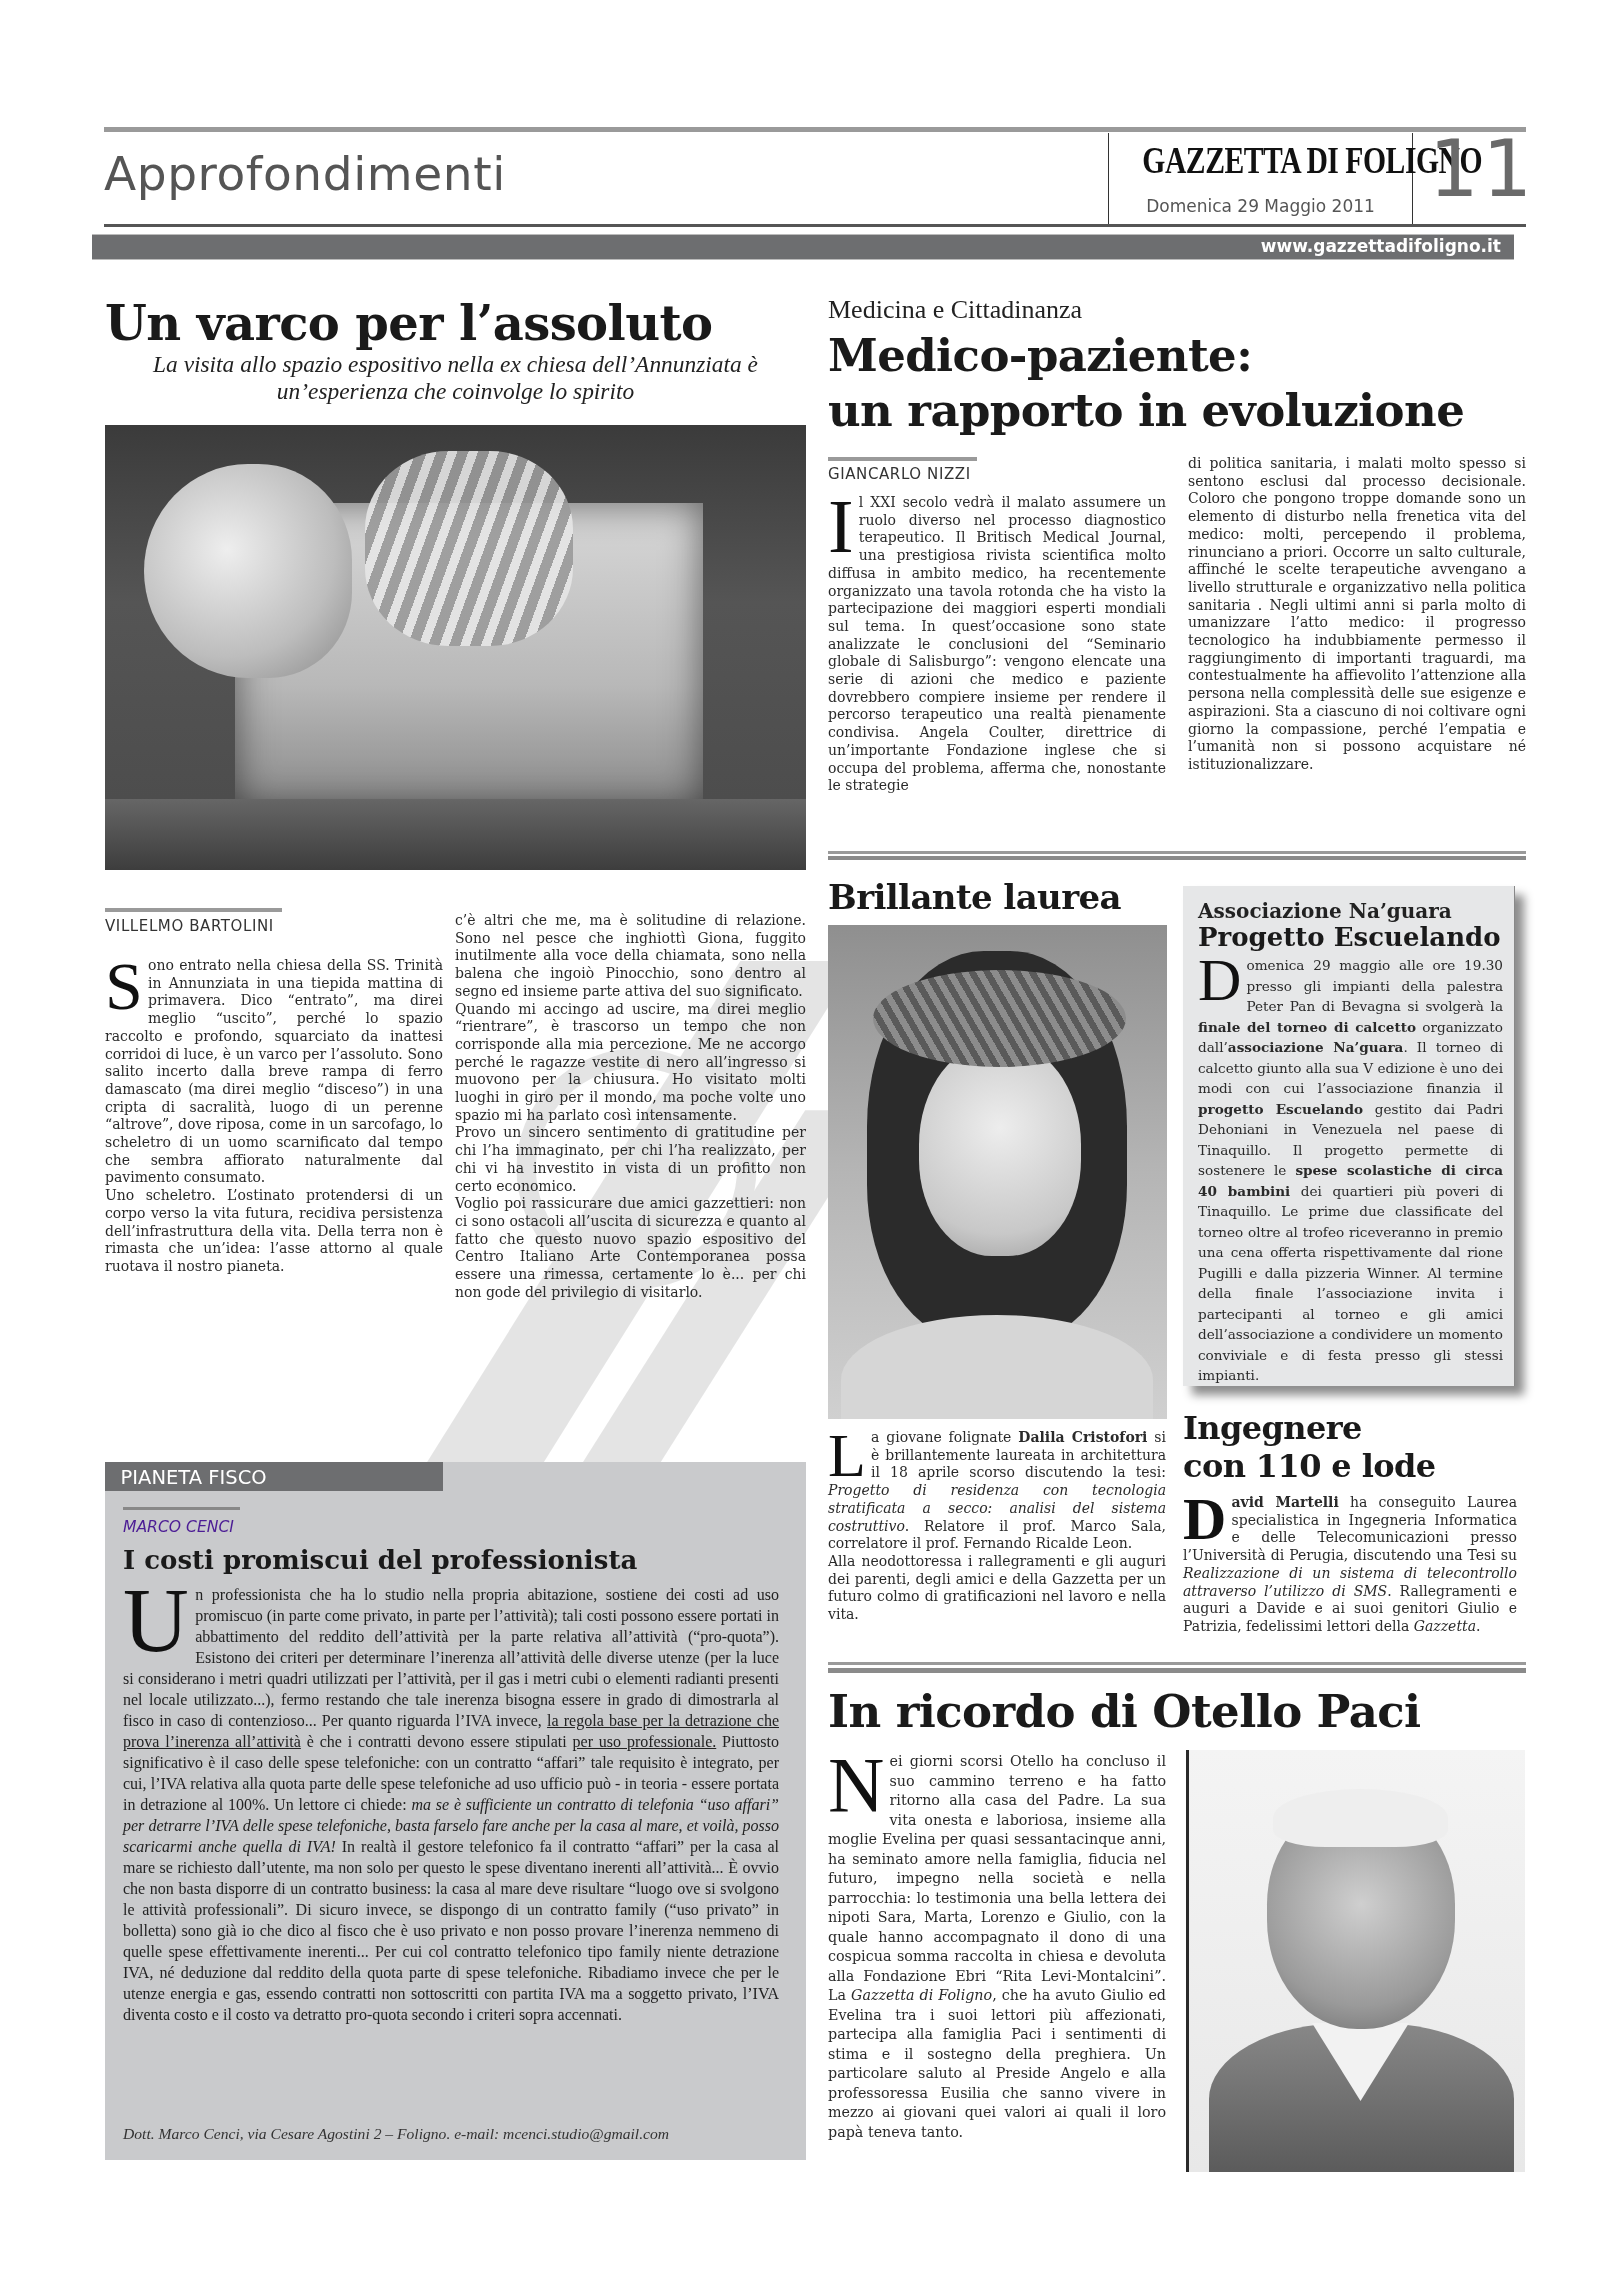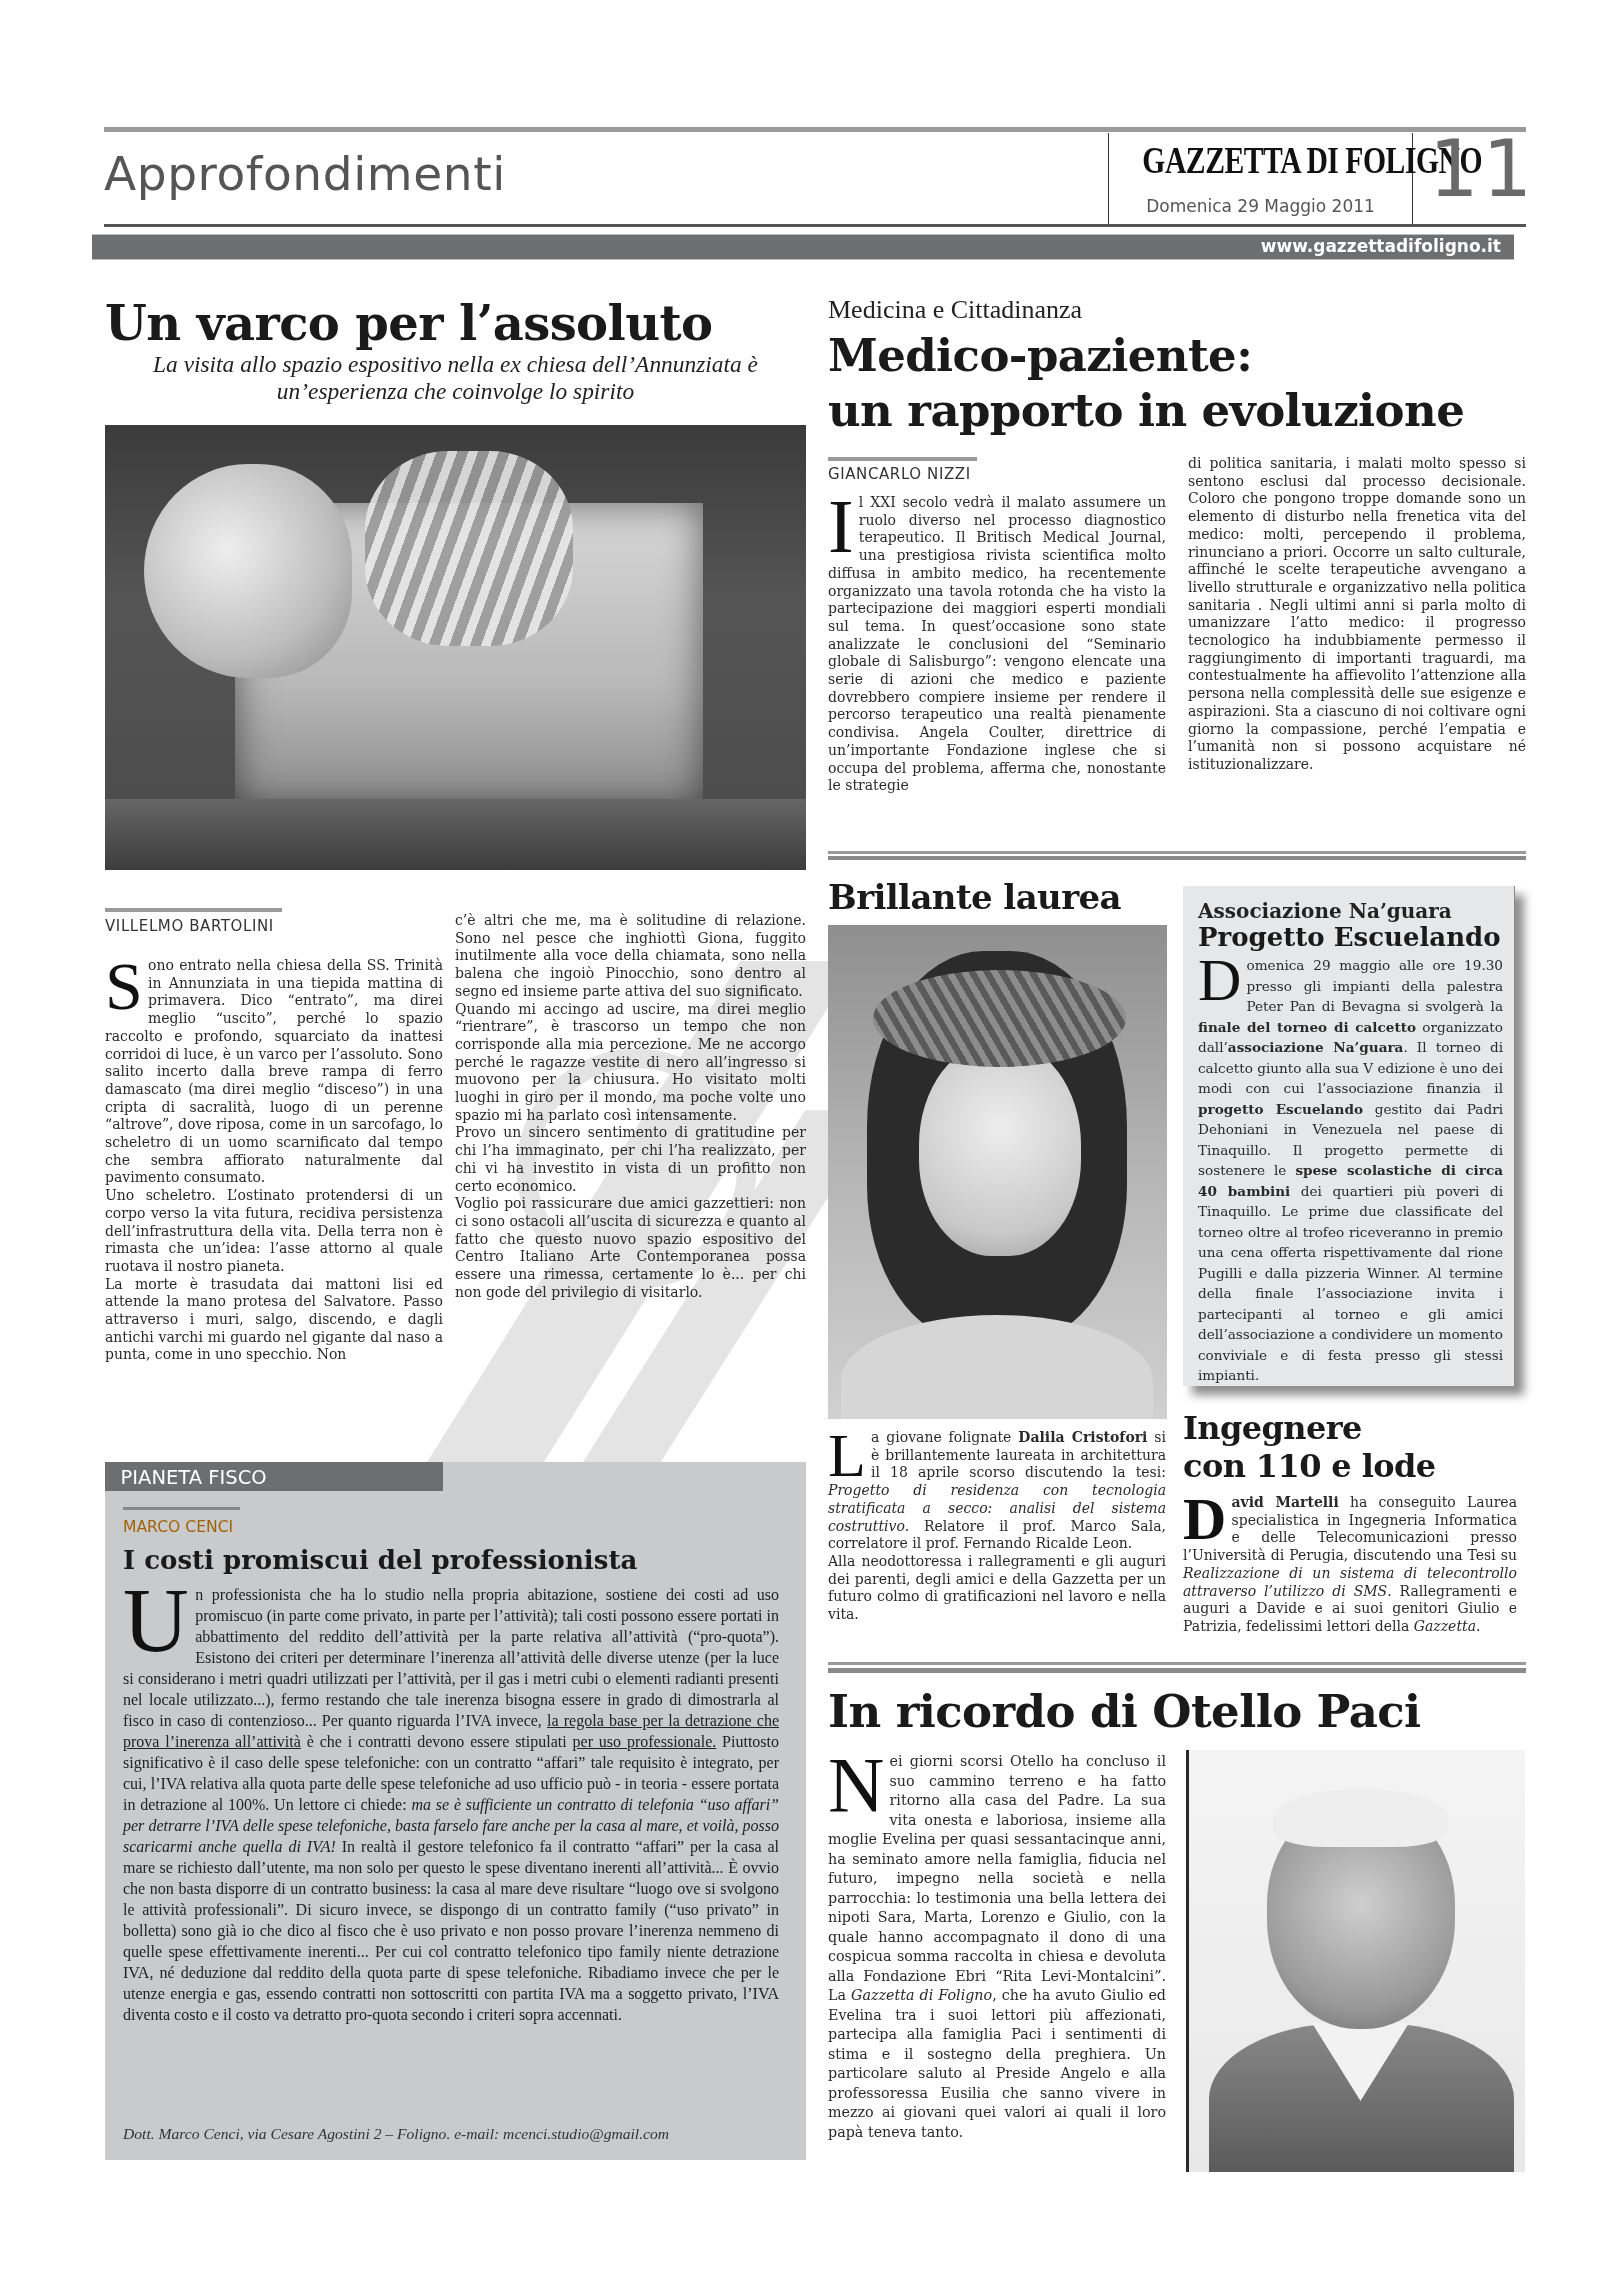--- a/index.html
+++ b/index.html
@@ -41,21 +41,21 @@
   .col-varco-2 { left: 455px; top: 912px; width: 351px; }
 
   
   .watermark { left: 364px; top: 896px; width: 519px; height: 584px; opacity: 0.10; pointer-events: none; }
 
   
   .fisco-box { left: 105px; top: 1462px; width: 701px; height: 698px; background: #c9cacc; }
   .fisco-tab { left: 105px; top: 1462px; width: 338px; height: 29px; background: #6d6e70; }
   .fisco-tab-label { left: 15.6px; top: 3.9px; font-family: "DejaVu Sans", sans-serif; font-weight: normal; font-size: 19.5px; color: #fff; letter-spacing: 0px; }
   .fisco-byline-rule { left: 123px; top: 1507px; width: 117px; height: 3.2px; background: #888; }
-  .fisco-byline { left: 123px; top: 1518px; font-family: "DejaVu Sans", sans-serif; font-size: 15.6px; color: #a16207; }
+  .fisco-byline { left: 123px; top: 1518px; font-family: "DejaVu Sans", sans-serif; font-size: 15.6px; color: #4c1d95; font-style: italic; }
   .fisco-title { left: 123px; top: 1545px; font-family: "DejaVu Serif", serif; font-weight: bold; font-size: 26px; color: #1a1a1a; }
   .fisco-body { left: 123px; top: 1584px; width: 656px; font-family: "Liberation Serif", serif; font-size: 16px; line-height: 21px; color: #222; text-align: justify; }
   .fisco-body .dropcap { font-size: 91px; line-height: 65px; margin: 3.9px 6.5px 0 0; }
   .fisco-body u { text-decoration: underline; }
   .fisco-sign { left: 123px; top: 2125px; width: 656px; font-family: "Liberation Serif", serif; font-style: italic; font-size: 15.6px; color: #333; }
 
   
   .kicker-medicina { left: 828px; top: 295px; font-family: "Liberation Serif", serif; font-size: 26px; color: #222; }
   .h-medico { left: 828px; top: 328px; font-size: 45px; line-height: 55px; width: 714px; }
   .med-byline-rule { left: 828px; top: 457px; width: 149px; height: 3.9px; background: #9a9a9a; }
@@ -129,21 +129,20 @@
   <g fill="#000">
     <polygon points="80,900 260,900 760,100 580,100"></polygon>
     <polygon points="320,900 440,900 800,330 680,330"></polygon>
     <circle cx="420" cy="420" r="170" fill="none" stroke="#000" stroke-width="30"></circle>
   </g>
 </svg>
 
 <div class="abs body-text col-varco-1">
   <p><span class="dropcap">S</span><span>ono entrato nella chiesa della SS. Trinità in Annunziata in una tiepida mattina di primavera. Dico “entrato”, ma direi meglio “uscito”, perché lo spazio raccolto e profondo, squarciato da inattesi corridoi di luce, è un varco per l’assoluto. Sono salito incerto dalla breve rampa di ferro damascato (ma direi meglio “disceso”) in una cripta di sacralità, luogo di un perenne “altrove”, dove riposa, come in un sarcofago, lo scheletro di un uomo scarnificato dal tempo che sembra affiorato naturalmente dal pavimento consumato.</span></p>
   <p>Uno scheletro. L’ostinato protendersi di un corpo verso la vita futura, recidiva persistenza dell’infrastruttura della vita. Della terra non è rimasta che un’idea: l’asse attorno al quale ruotava il nostro pianeta.</p>
-  <p>La morte è trasudata dai mattoni lisi ed attende la mano protesa del Salvatore. Passo attraverso i muri, salgo, discendo, e dagli antichi varchi mi guardo nel gigante dal naso a punta, come in uno specchio. Non</p>
 </div>
 <div class="abs body-text col-varco-2">
   <p>c’è altri che me, ma è solitudine di relazione. Sono nel pesce che inghiottì Giona, fuggito inutilmente alla voce della chiamata, sono nella balena che ingoiò Pinocchio, sono dentro al segno ed insieme parte attiva del suo significato.</p>
   <p>Quando mi accingo ad uscire, ma direi meglio “rientrare”, è trascorso un tempo che non corrisponde alla mia percezione. Me ne accorgo perché le ragazze vestite di nero all’ingresso si muovono per la chiusura. Ho visitato molti luoghi in giro per il mondo, ma poche volte uno spazio mi ha parlato così intensamente.</p>
   <p>Provo un sincero sentimento di gratitudine per chi l’ha immaginato, per chi l’ha realizzato, per chi vi ha investito in vista di un profitto non certo economico.</p>
   <p>Voglio poi rassicurare due amici gazzettieri: non ci sono ostacoli all’uscita di sicurezza e quanto al fatto che questo nuovo spazio espositivo del Centro Italiano Arte Contemporanea possa essere una rimessa, certamente lo è... per chi non gode del privilegio di visitarlo.</p>
 </div>
 
 <div class="abs fisco-box"></div>
 <div class="abs fisco-tab">

